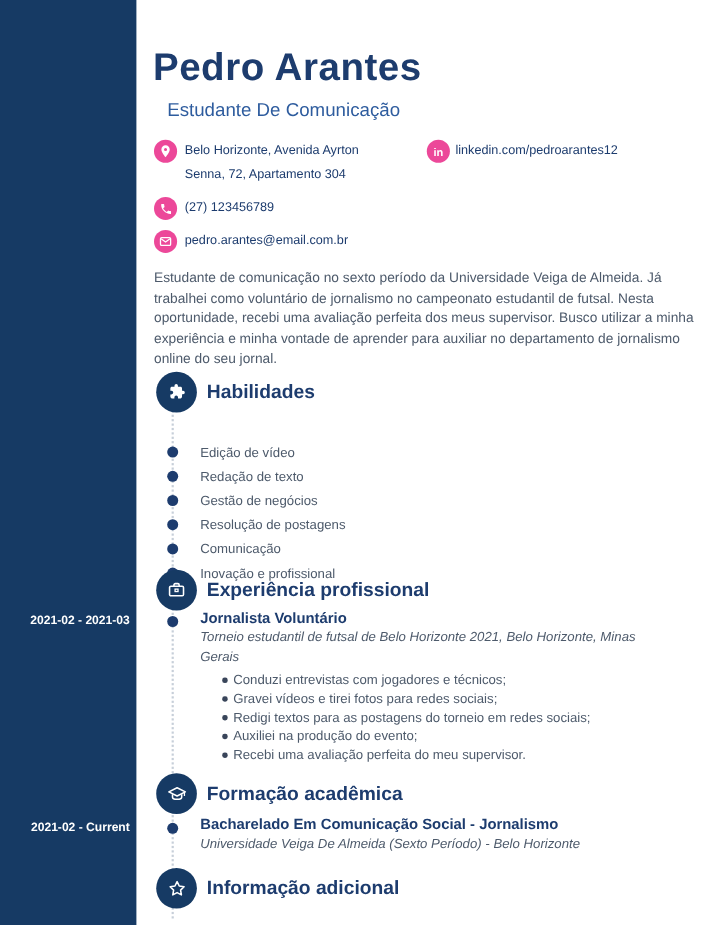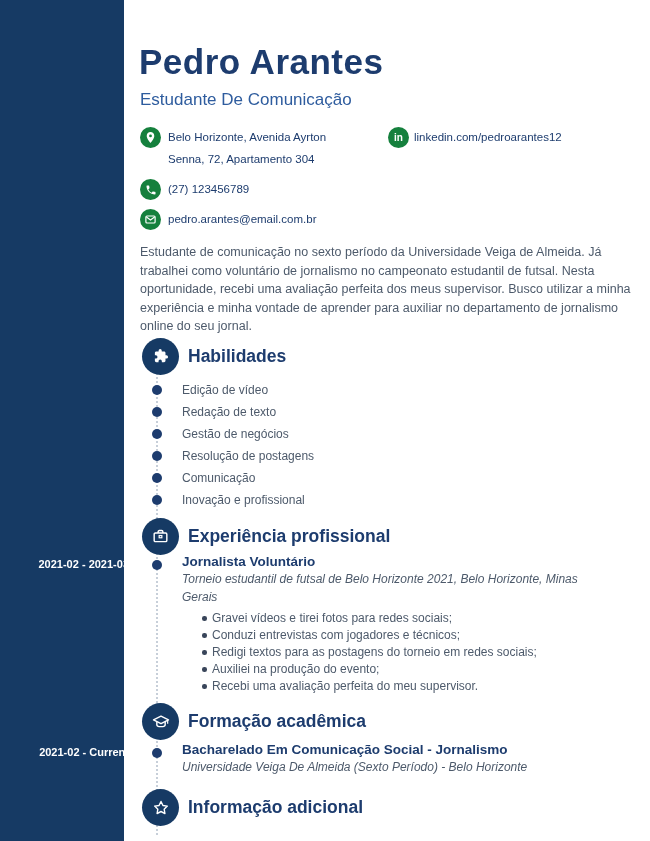--- a/index.html
+++ b/index.html
@@ -13,53 +13,53 @@
   }
   .timeline {
     position:absolute; left:156px; top:356px; height:479px; width:0;
     border-left:2px dotted #c7cfd9;
   }
   .name {
     position:absolute; left:139px; top:42px; width:480px;
     font-size:35px; font-weight:bold; color:#1d3c6e; letter-spacing:0.5px;
   }
   .subtitle {
-    position:absolute; left:140px; top:90px; width:400px;
+    position:absolute; left:152px; top:90px; width:400px;
     font-size:17px; color:#2e5c9e;
   }
   .contact-icon {
     position:absolute; width:21px; height:21px; border-radius:50%;
-    background:#15803d; display:flex; align-items:center; justify-content:center;
+    background:#ec4899; display:flex; align-items:center; justify-content:center;
   }
   .contact-text { position:absolute; font-size:11.5px; color:#1d3c6e; line-height:22px; }
   .summary {
     position:absolute; left:140px; top:243px; width:494px;
     font-size:12.5px; line-height:18.5px; color:#4d5a6b;
   }
   .section-header { position:absolute; left:142px; display:flex; align-items:center; }
   .icon-circle {
     width:37px; height:37px; border-radius:50%; background:#163a64;
     display:flex; align-items:center; justify-content:center; flex:0 0 auto;
     position:relative; z-index:2;
   }
   .section-title { margin-left:9px; font-size:17.5px; font-weight:bold; color:#1d3c6e; }
-  .skills-list { position:absolute; left:140px; top:379px; width:360px; }
+  .skills-list { position:absolute; left:140px; top:400px; width:360px; }
   .skill-row { display:flex; align-items:center; height:22px; }
   .skill-dot {
     width:10px; height:10px; border-radius:50%; background:#1d3c6e;
     margin-left:12px; flex:0 0 auto; position:relative; z-index:2;
   }
   .skill-label { margin-left:20px; font-size:12px; color:#4d5a6b; }
   .timeline-dot {
     position:absolute; left:152px; width:10px; height:10px; border-radius:50%;
     background:#1d3c6e; z-index:2;
   }
   .date-badge {
-    position:absolute; left:0; width:105px; text-align:right;
-    color:#ffffff; font-weight:bold; font-size:11px; z-index:3;padding-left:24px;
+    position:absolute; left:0; width:118px; text-align:right;
+    color:#ffffff; font-weight:bold; font-size:11px; z-index:3;
   }
   .entry { position:absolute; left:182px; width:452px; }
   .entry-title { font-size:13.5px; font-weight:bold; color:#1d3c6e; }
   .entry-org { font-style:italic; font-size:12px; color:#4d5a6b; line-height:18px; margin-top:1px; width:430px; }
   .entry-bullets { margin:4px 0 0 0; padding:0; list-style:none; }
   .entry-bullets li {
     position:relative; padding-left:30px; font-size:12px; line-height:17px; color:#4d5a6b;
   }
   .entry-bullets li::before {
     content:""; position:absolute; left:20px; top:6px;
@@ -157,22 +157,22 @@
     <div class="section-title">Experiência profissional</div>
   </div>
 
   <div class="date-badge" style="top:558px;">2021-02 - 2021-03</div>
   <div class="timeline-dot" style="top:560px;"></div>
 
   <div class="entry" style="top:554px;">
     <div class="entry-title">Jornalista Voluntário</div>
     <div class="entry-org">Torneio estudantil de futsal de Belo Horizonte 2021, Belo Horizonte, Minas Gerais</div>
     <ul class="entry-bullets">
+      <li>Conduzi entrevistas com jogadores e técnicos;</li>
       <li>Gravei vídeos e tirei fotos para redes sociais;</li>
-      <li>Conduzi entrevistas com jogadores e técnicos;</li>
       <li>Redigi textos para as postagens do torneio em redes sociais;</li>
       <li>Auxiliei na produção do evento;</li>
       <li>Recebi uma avaliação perfeita do meu supervisor.</li>
     </ul>
   </div>
 
   <div class="section-header" style="top:703px;">
     <div class="icon-circle">
       <svg class="icon-svg" width="20" height="20" viewBox="0 0 24 24">
         <path fill="none" stroke="#ffffff" stroke-width="1.7" stroke-linejoin="round" d="M12 5L3 9.5l9 4.5 9-4.5z"></path>

